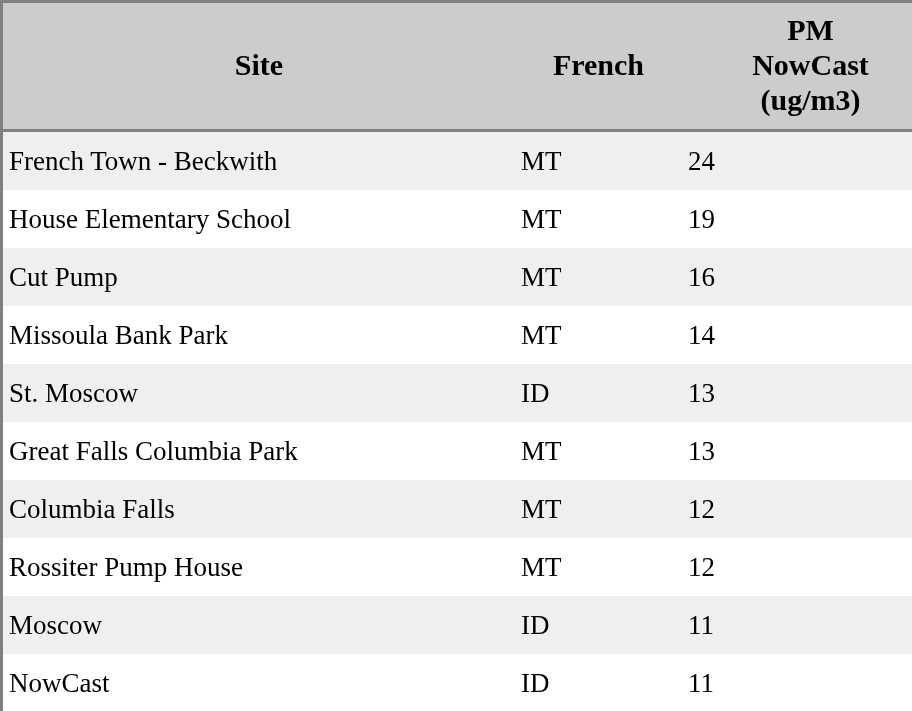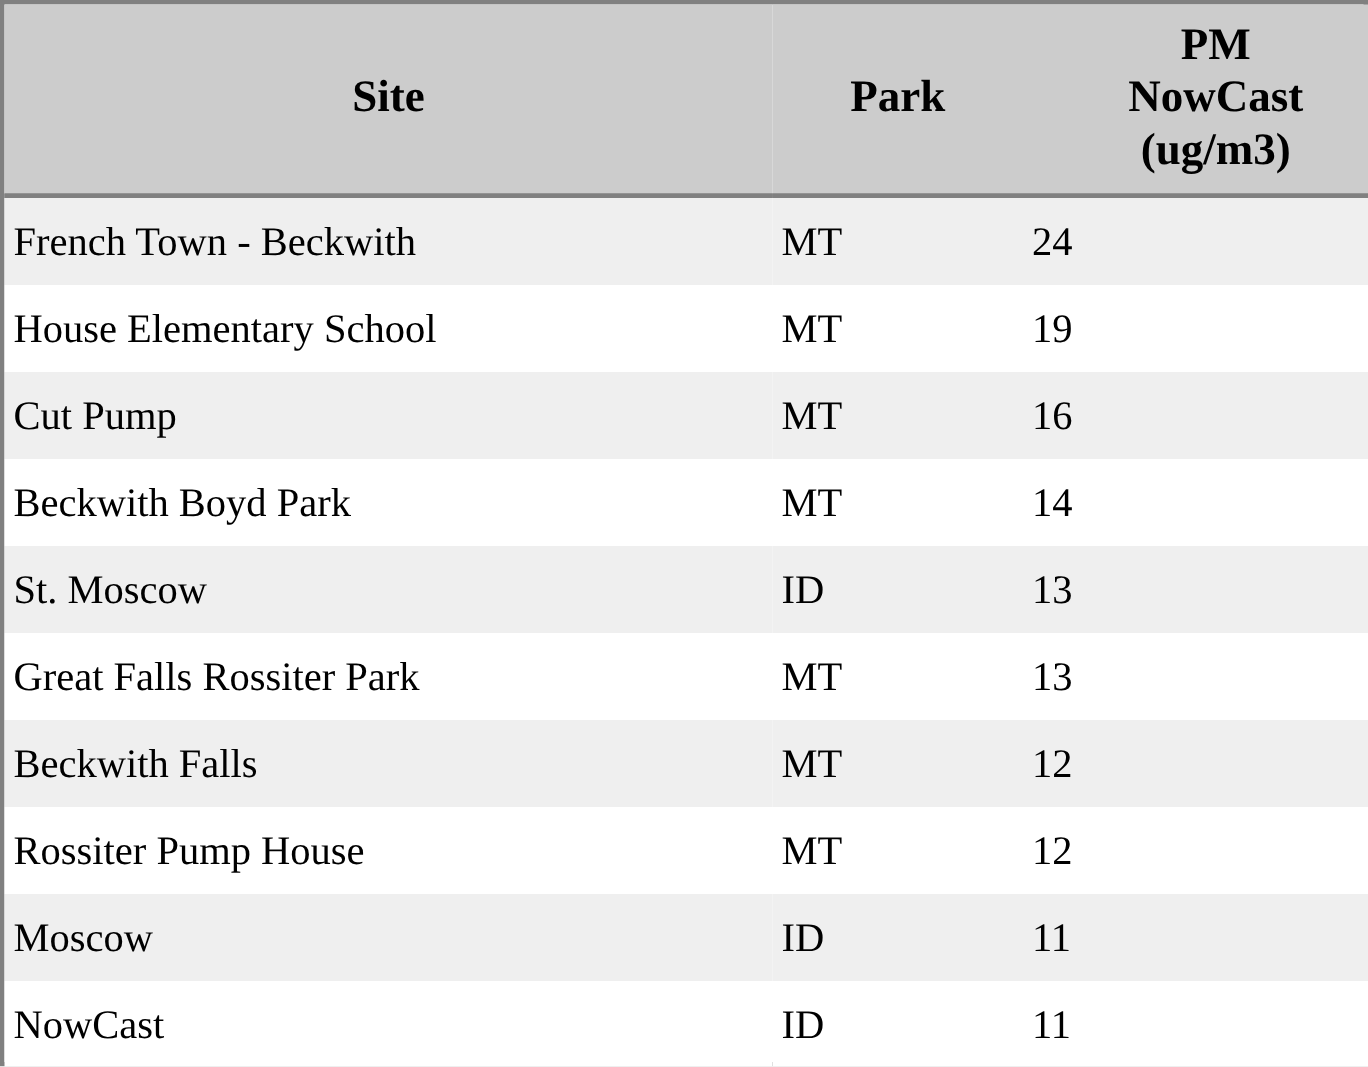--- a/index.html
+++ b/index.html
@@ -63,21 +63,21 @@
   .hdr-line { display: block; }
 </style>
 </head>
 <body>
 
 <div id="table-wrap">
   <table class="data-table">
     <thead>
       <tr>
         <th class="col-site">Site</th>
-        <th class="col-state">Park</th>
+        <th class="col-state">French</th>
         <th class="col-value">
           <span class="hdr-line">PM</span>
           <span class="hdr-line">NowCast</span>
           <span class="hdr-line">(ug/m3)</span>
         </th>
       </tr>
     </thead>
     <tbody>
       <tr class="row-odd">
         <td>French Town - Beckwith</td>
@@ -88,36 +88,36 @@
         <td>House Elementary School</td>
         <td>MT</td>
         <td>19</td>
       </tr>
       <tr class="row-odd">
         <td>Cut Pump</td>
         <td>MT</td>
         <td>16</td>
       </tr>
       <tr class="row-even">
-        <td>Beckwith Boyd Park</td>
+        <td>Missoula Bank Park</td>
         <td>MT</td>
         <td>14</td>
       </tr>
       <tr class="row-odd">
         <td>St. Moscow</td>
         <td>ID</td>
         <td>13</td>
       </tr>
       <tr class="row-even">
-        <td>Great Falls Rossiter Park</td>
+        <td>Great Falls Columbia Park</td>
         <td>MT</td>
         <td>13</td>
       </tr>
       <tr class="row-odd">
-        <td>Beckwith Falls</td>
+        <td>Columbia Falls</td>
         <td>MT</td>
         <td>12</td>
       </tr>
       <tr class="row-even">
         <td>Rossiter Pump House</td>
         <td>MT</td>
         <td>12</td>
       </tr>
       <tr class="row-odd">
         <td>Moscow</td>

